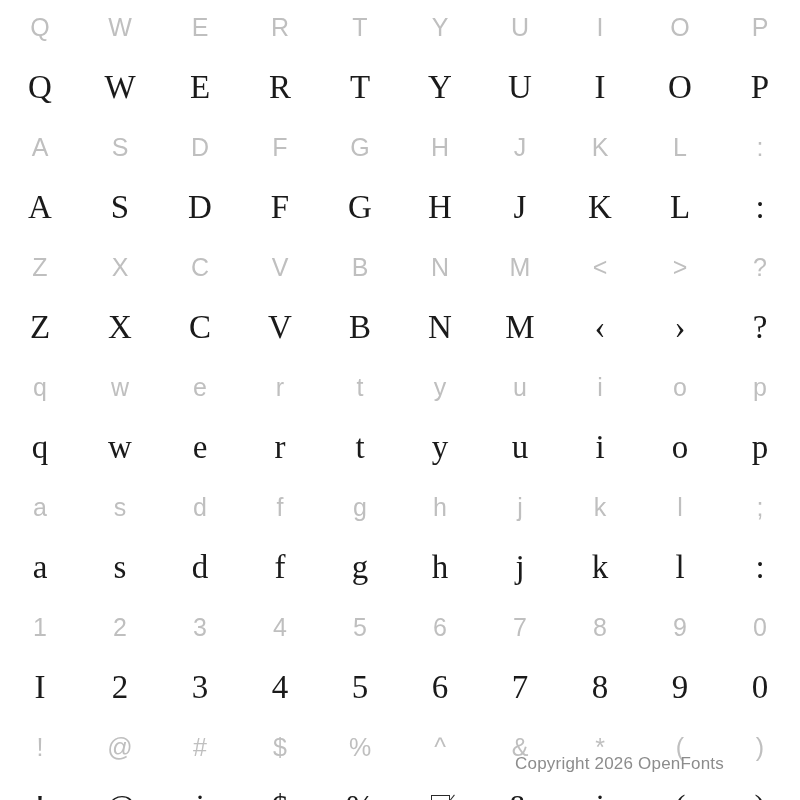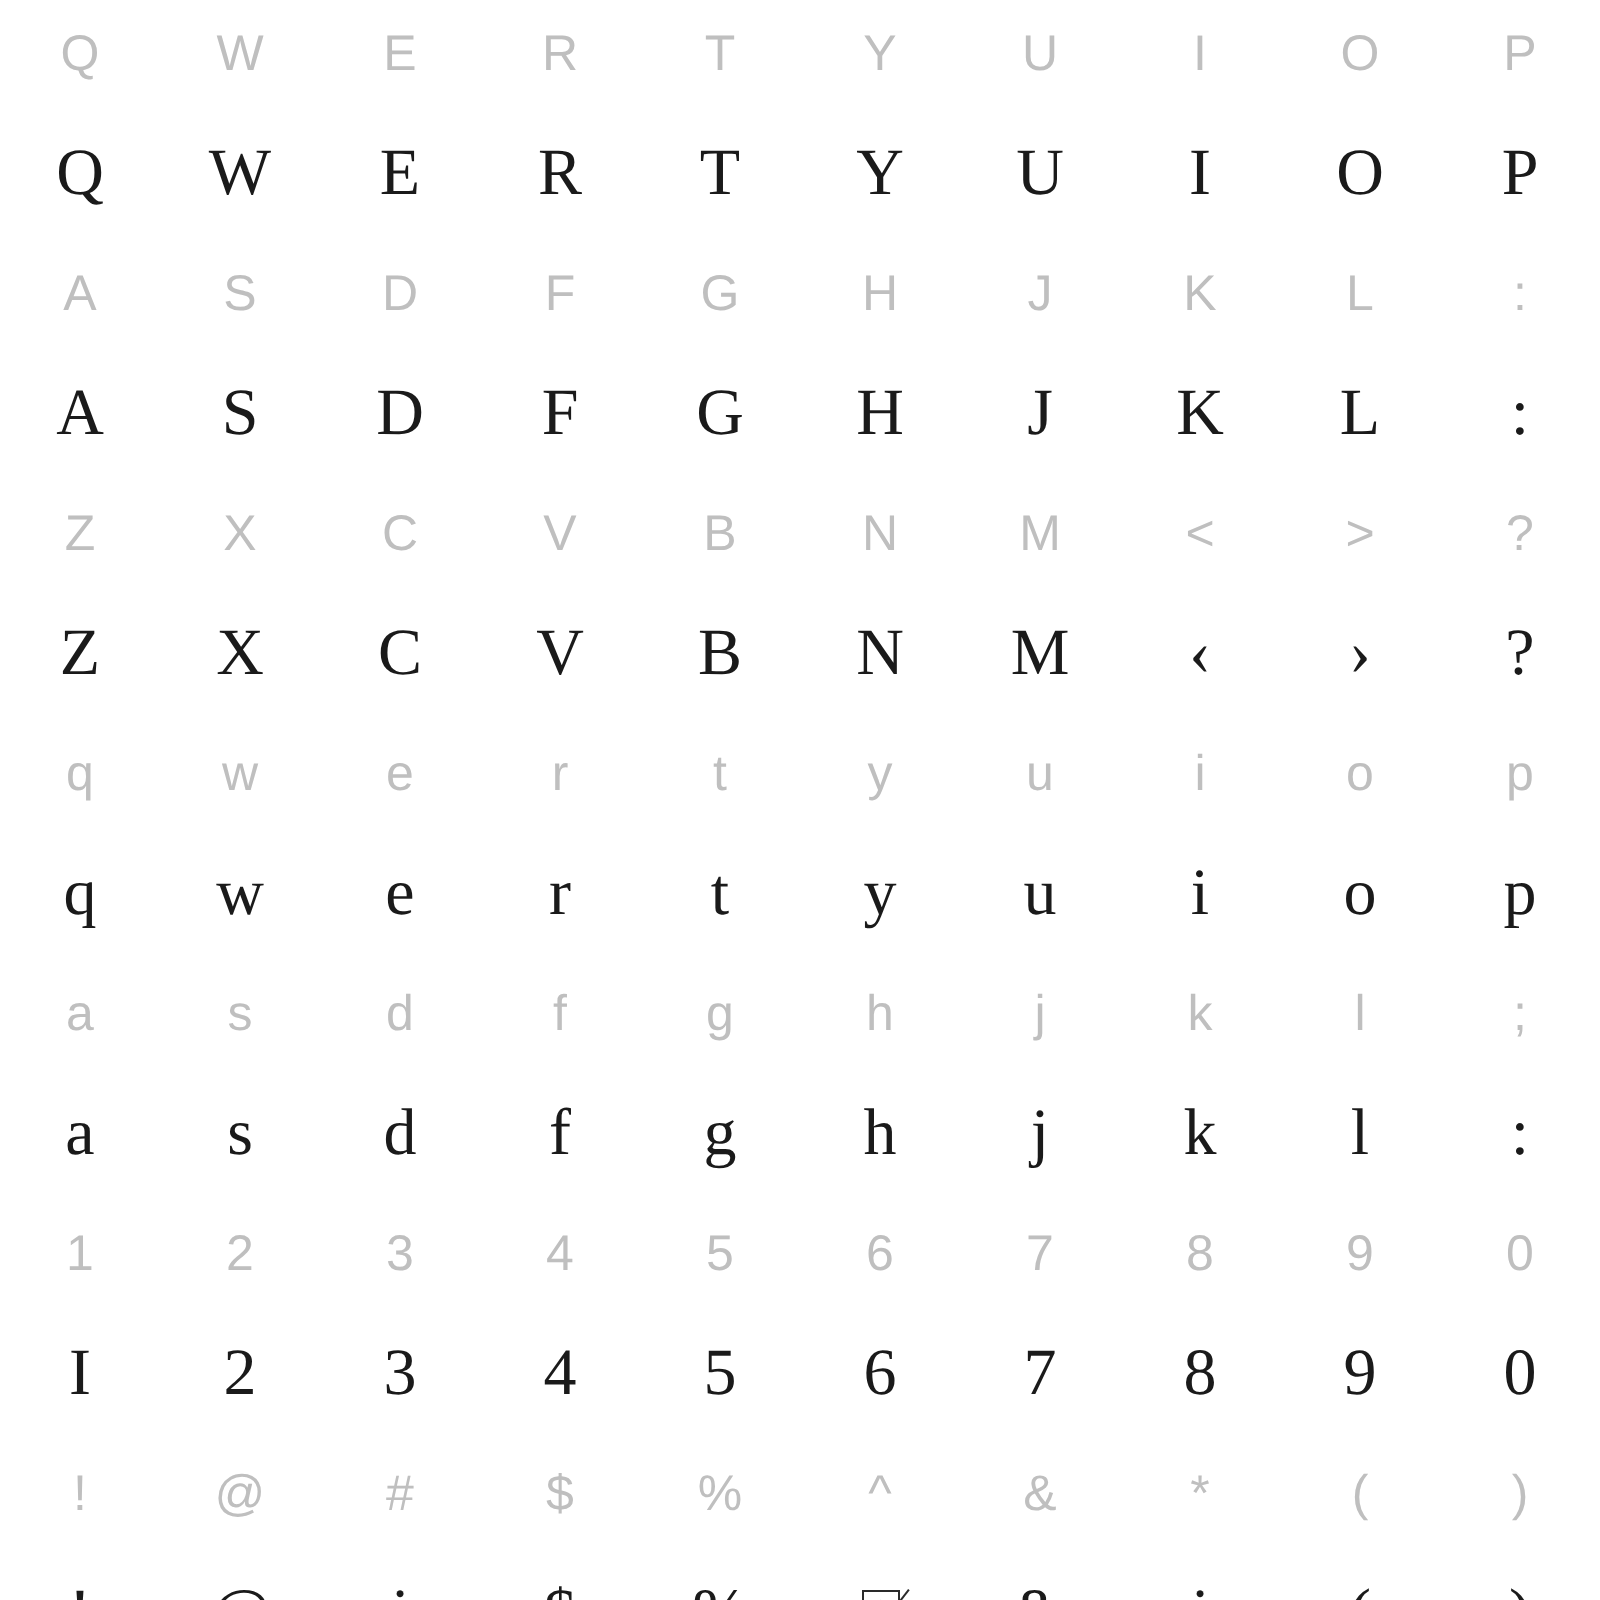--- a/index.html
+++ b/index.html
@@ -280,14 +280,15 @@
       <div class="cell">%</div>
       <div class="cell tofu"><span class="tofu-box"></span></div>
       <div class="cell">&amp;</div>
       <div class="cell">˙</div>
       <div class="cell">(</div>
       <div class="cell">)</div>
     </div>
 
   </div>
 
+  <div class="footer">Copyright 2026 OpenFonts</div>
 
 </div>
 
 </body></html>

